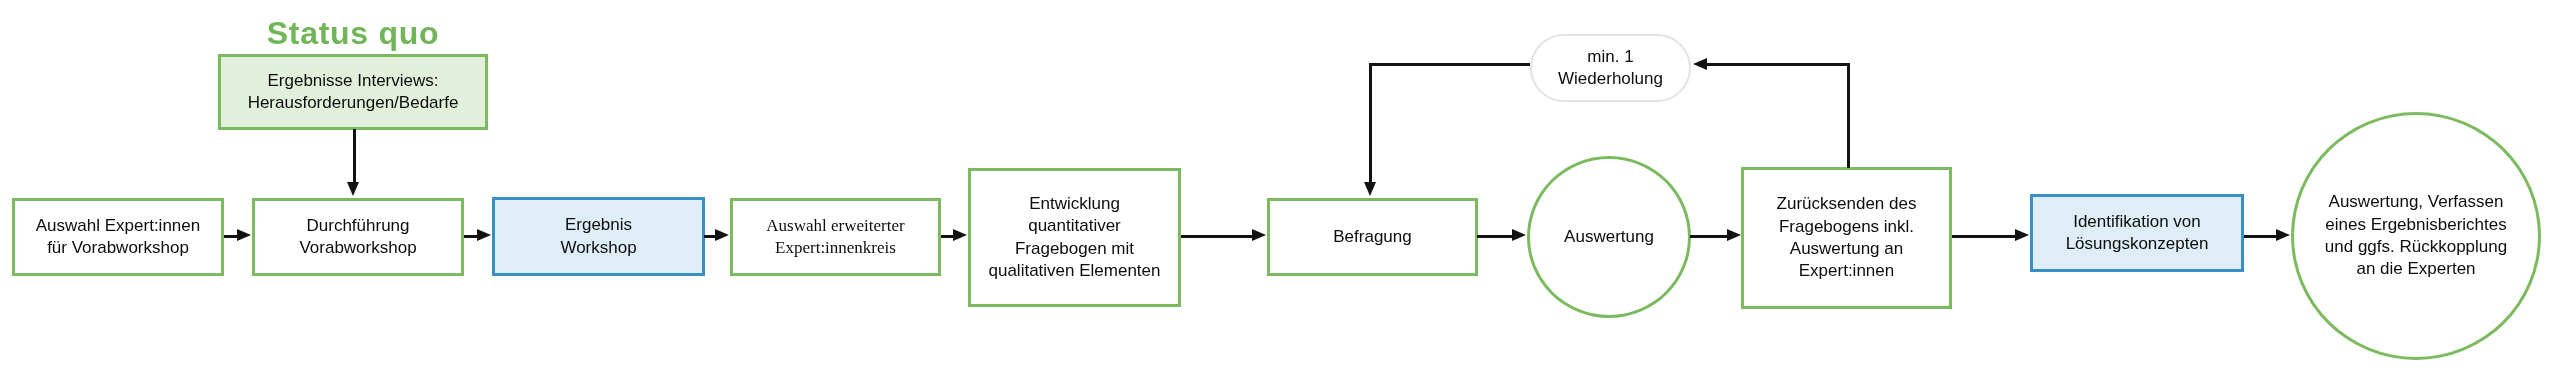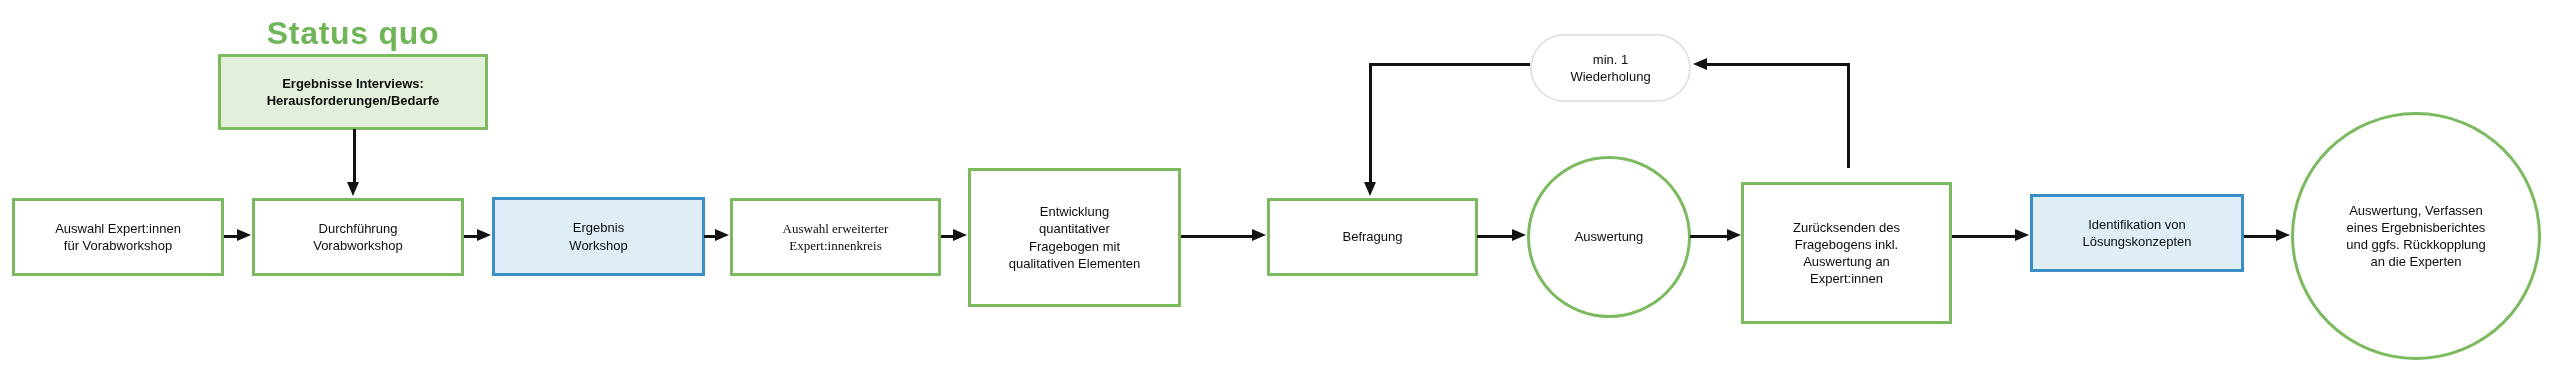--- a/index.html
+++ b/index.html
@@ -27,30 +27,29 @@
     letter-spacing: 0.7px;
   }
   .node {
     position: absolute;
     box-sizing: border-box;
     display: flex;
     align-items: center;
     justify-content: center;
     text-align: center;
     white-space: pre-line;
-    font-size: 13px;
+    font-size: 17px;
     line-height: 1.32;
     color: var(--text, #0d0d0d);
     background: #ffffff;
   }
   .rect-green  { border: 3.4px solid var(--green-border, #7cba5f); }
   .rect-green-filled {
     border: 3.4px solid var(--green-border, #7cba5f);
     background: var(--green-fill, #e2efda);
-    font-weight: bold;
   }
   .rect-blue {
     border: 3.4px solid var(--blue-border, #3a8ec6);
     background: var(--blue-fill, #deedf6);
   }
   .ellipse-green {
     border: 3.4px solid var(--green-border, #7cba5f);
     border-radius: 50%;
   }
   .stadium {
@@ -106,21 +105,21 @@
 
   <div class="node rect-green" style="left:1267px; top:198px; width:211px; height:78px;">Befragung</div>
 
   <div class="node rect-green" style="left:968px; top:168px; width:213px; height:139px;">Entwicklung
 quantitativer
 Fragebogen mit
 qualitativen Elementen</div>
 
   <div class="node ellipse-green" style="left:1527px; top:156px; width:164px; height:162px;">Auswertung</div>
 
-  <div class="node rect-green" style="left:1741px; top:167px; width:211px; height:142px;margin-top:15px;">Zurücksenden des
+  <div class="node rect-green" style="left:1741px; top:167px; width:211px; height:142px;">Zurücksenden des
 Fragebogens inkl.
 Auswertung an
 Expert:innen</div>
 
   <div class="node rect-blue" style="left:2030px; top:194px; width:214px; height:78px;">Identifikation von
 Lösungskonzepten</div>
 
   <div class="node ellipse-green" style="left:2291px; top:112px; width:250px; height:248px; padding:0 13.4px;">Auswertung, Verfassen
 eines Ergebnisberichtes
 und ggfs. Rückkopplung

